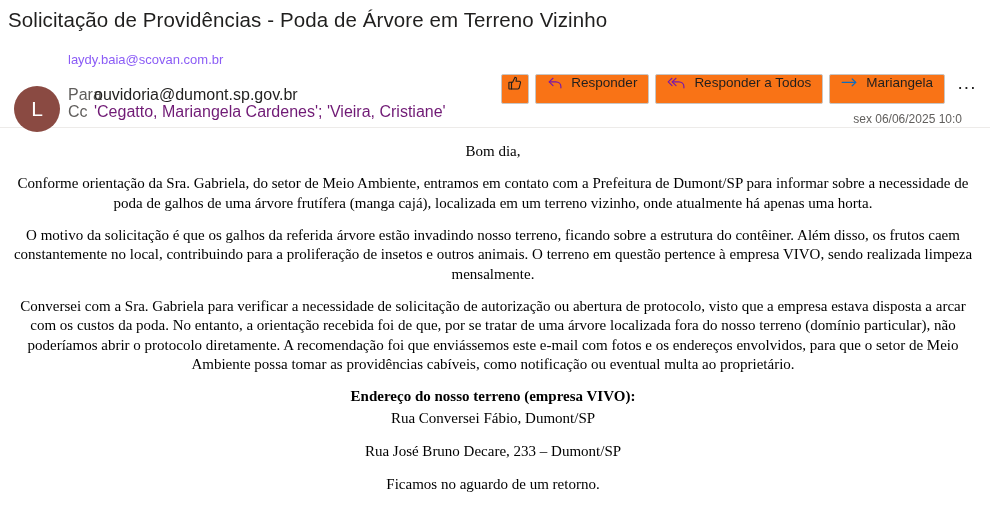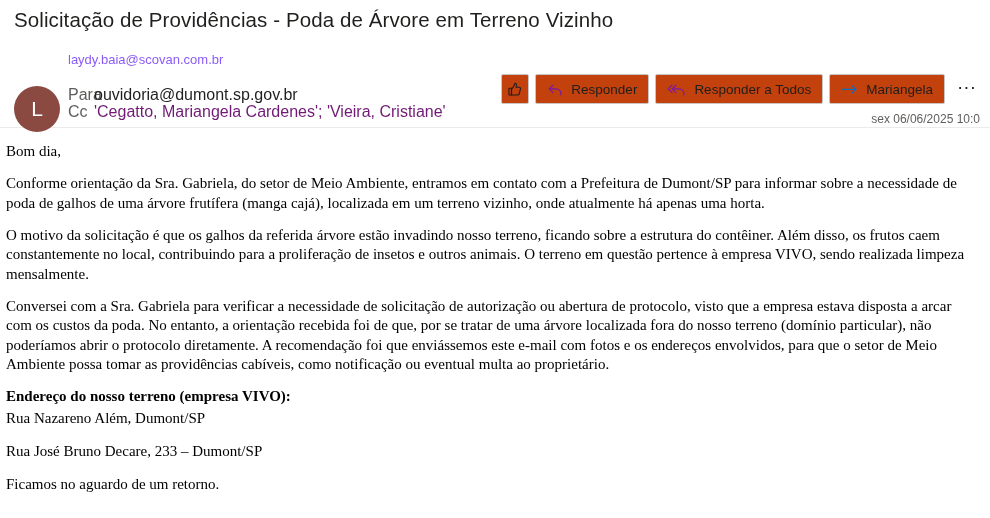--- a/index.html
+++ b/index.html
@@ -13,21 +13,21 @@
     overflow: hidden;
     font-family: "Liberation Sans", sans-serif;
     color: #201f1e;
   }
 
   
   .subject {
     font-size: 20.5px;
     font-weight: 400;
     color: #201f1e;
-    padding: 8px 0 6px 14px;
+    padding: 8px 0 6px 8px;
     letter-spacing: 0.1px;
     white-space: nowrap;
   }
 
   
   .header {
     position: relative;
     padding: 4px 0 6px 0;
     border-bottom: 1px solid #edebe9;
     min-height: 72px;
@@ -84,26 +84,25 @@
   .actions {
     position: absolute;
     right: 8px;
     top: 36px;
     display: flex;
     align-items: center;
     gap: 6px;
   }
   .btn {
     display: flex;
-    align-items: center;
     gap: 7px;
     height: 30px;
     padding: 0 11px;
     border: 1px solid #c8c6c4;
-    background: #c2410c;
+    background: #f97316;
     border-radius: 2px;
     font-size: 13.5px;
     color: #201f1e;
     cursor: pointer;
     white-space: nowrap;
   }
   .btn.icon-only {
     padding: 0 8px;
     width: 28px;
     justify-content: center;
@@ -117,37 +116,38 @@
     color: #201f1e;
     padding: 0 6px 6px 6px;
     cursor: pointer;
     height: 30px;
     display: flex;
     align-items: center;
   }
 
   .timestamp {
     position: absolute;
-    right: 10px;
+    right: 28px;
     top: 74px;
     font-size: 12px;
     color: #605e5c;
     white-space: nowrap;
   }
 
   
   .body {
     font-family: "Liberation Serif", serif;
     font-size: 15px;
     line-height: 1.29;
     color: #000000;
     padding: 14px 10px 0 6px;
   }
   .body p {
     margin: 0 0 13px 0;
+    text-align: center;
   }
   .body p.tight {
     margin: 0 0 2px 0;
   }
   .body p.addr {
     margin: 0 0 14px 0;
   }
   .body b {
     font-weight: bold;
   }
@@ -225,21 +225,21 @@
     <div class="timestamp">sex 06/06/2025 10:0</div>
   </div>
 
   <div class="body">
     <p>Bom dia,</p>
     <p>Conforme orientação da Sra. Gabriela, do setor de Meio Ambiente, entramos em contato com a Prefeitura de Dumont/SP para informar sobre a necessidade de poda de galhos de uma árvore frutífera (manga cajá), localizada em um terreno vizinho, onde atualmente há apenas uma horta.</p>
     <p>O motivo da solicitação é que os galhos da referida árvore estão invadindo nosso terreno, ficando sobre a estrutura do contêiner. Além disso, os frutos caem constantemente no local, contribuindo para a proliferação de insetos e outros animais. O terreno em questão pertence à empresa VIVO, sendo realizada limpeza mensalmente.</p>
     <p>Conversei com a Sra. Gabriela para verificar a necessidade de solicitação de autorização ou abertura de protocolo, visto que a empresa estava disposta a arcar com os custos da poda. No entanto, a orientação recebida foi de que, por se tratar de uma árvore localizada fora do nosso terreno (domínio particular), não poderíamos abrir o protocolo diretamente. A recomendação foi que enviássemos este e-mail com fotos e os endereços envolvidos, para que o setor de Meio Ambiente possa tomar as providências cabíveis, como notificação ou eventual multa ao proprietário.</p>
 
     <p class="tight"><b>Endereço do nosso terreno (empresa VIVO):</b></p>
-    <p class="addr">Rua Nazareno Além, Dumont/SP</p>
+    <p class="addr">Rua Conversei Fábio, Dumont/SP</p>
 
     <p class="addr">Rua José Bruno Decare, 233 – Dumont/SP</p>
 
     <p>Ficamos no aguardo de um retorno.</p>
 
   </div>
 
 </div>
 
 </body></html>

